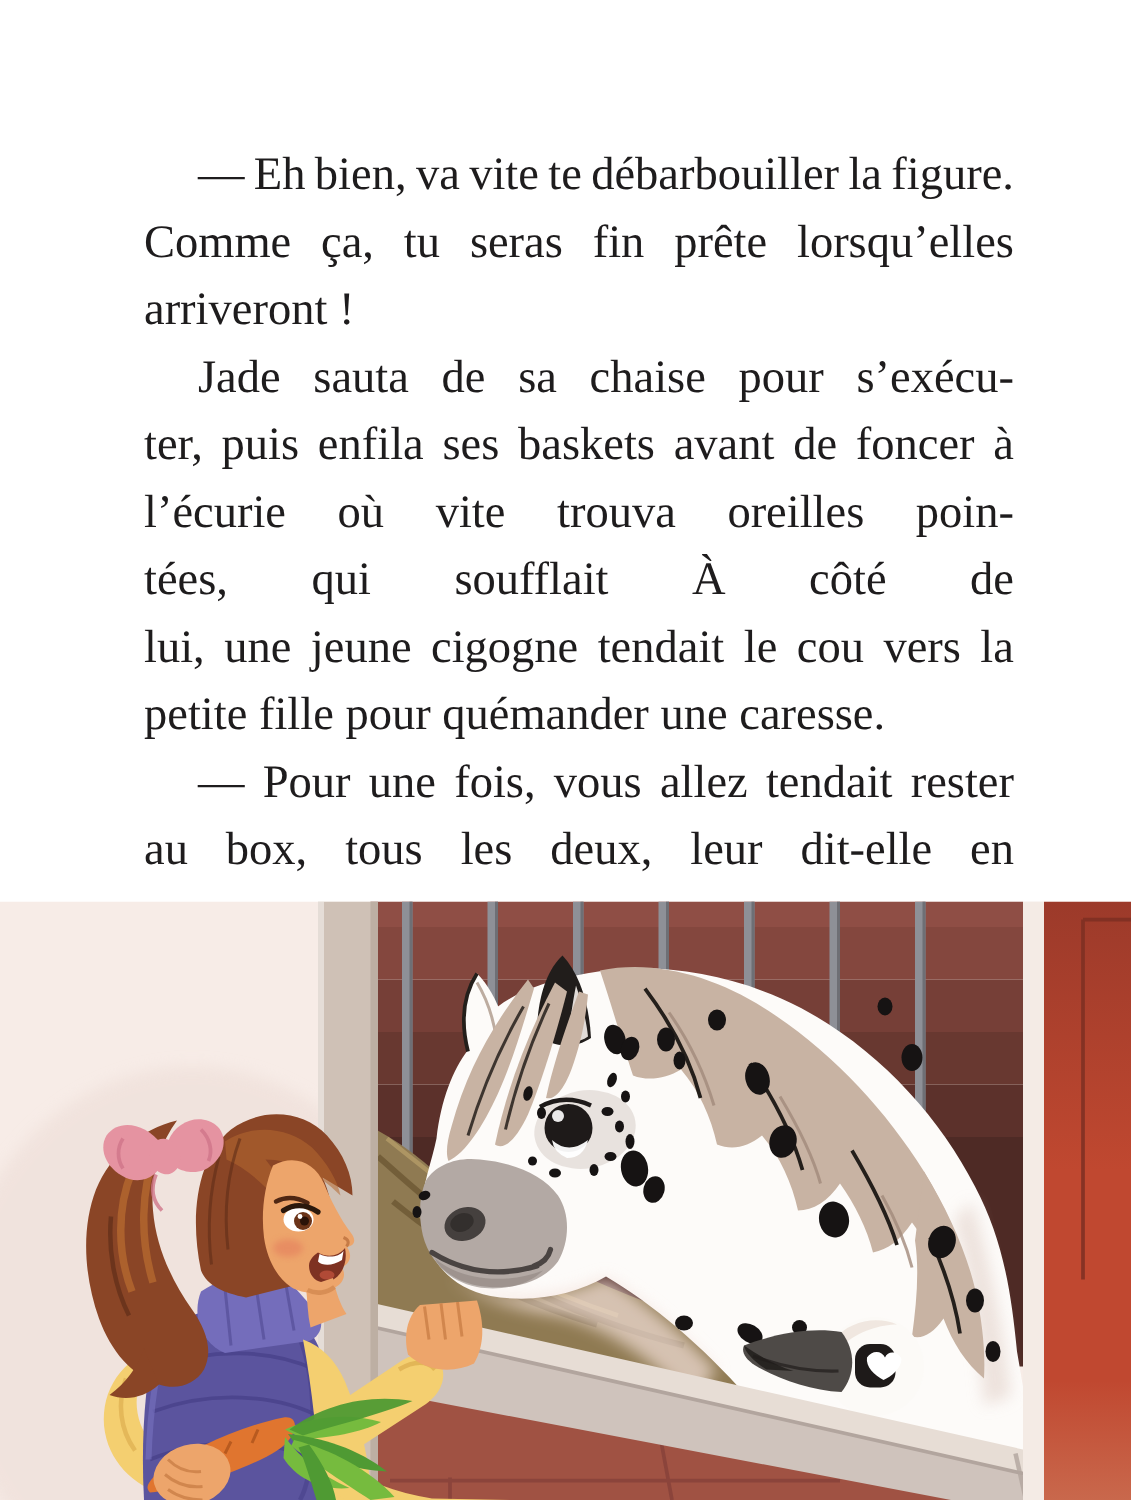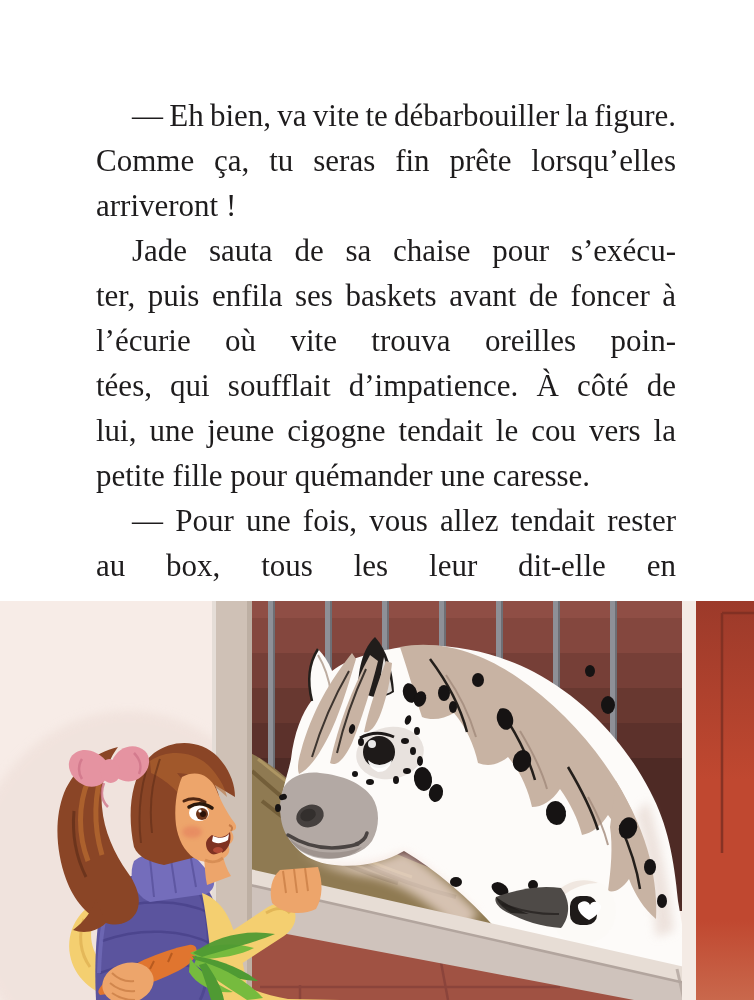--- a/index.html
+++ b/index.html
@@ -70,21 +70,20 @@
         <span>où</span>
         <span>vite</span>
         <span>trouva</span>
         <span>oreilles</span>
         <span>poin-</span>
       </div>
     <div class="line j">
         <span>tées,</span>
         <span>qui</span>
         <span>soufflait</span>
-        <span>d’impatience.</span>
         <span>À</span>
         <span>côté</span>
         <span>de</span>
       </div>
     <div class="line j">
         <span>lui,</span>
         <span>une</span>
         <span>jeune</span>
         <span>cigogne</span>
         <span>tendait</span>
@@ -102,20 +101,21 @@
         <span>vous</span>
         <span>allez</span>
         <span>tendait</span>
         <span>rester</span>
       </div>
     <div class="line j">
         <span>au</span>
         <span>box,</span>
         <span>tous</span>
         <span>les</span>
+        <span>deux,</span>
         <span>leur</span>
         <span>dit-elle</span>
         <span>en</span>
       </div>
   </div>
 
   <div class="illustration">
     <svg width="754" height="399" viewBox="0 0 754 399" xmlns="http://www.w3.org/2000/svg">
       <defs>
         <filter id="soft" x="-30%" y="-30%" width="160%" height="160%">

